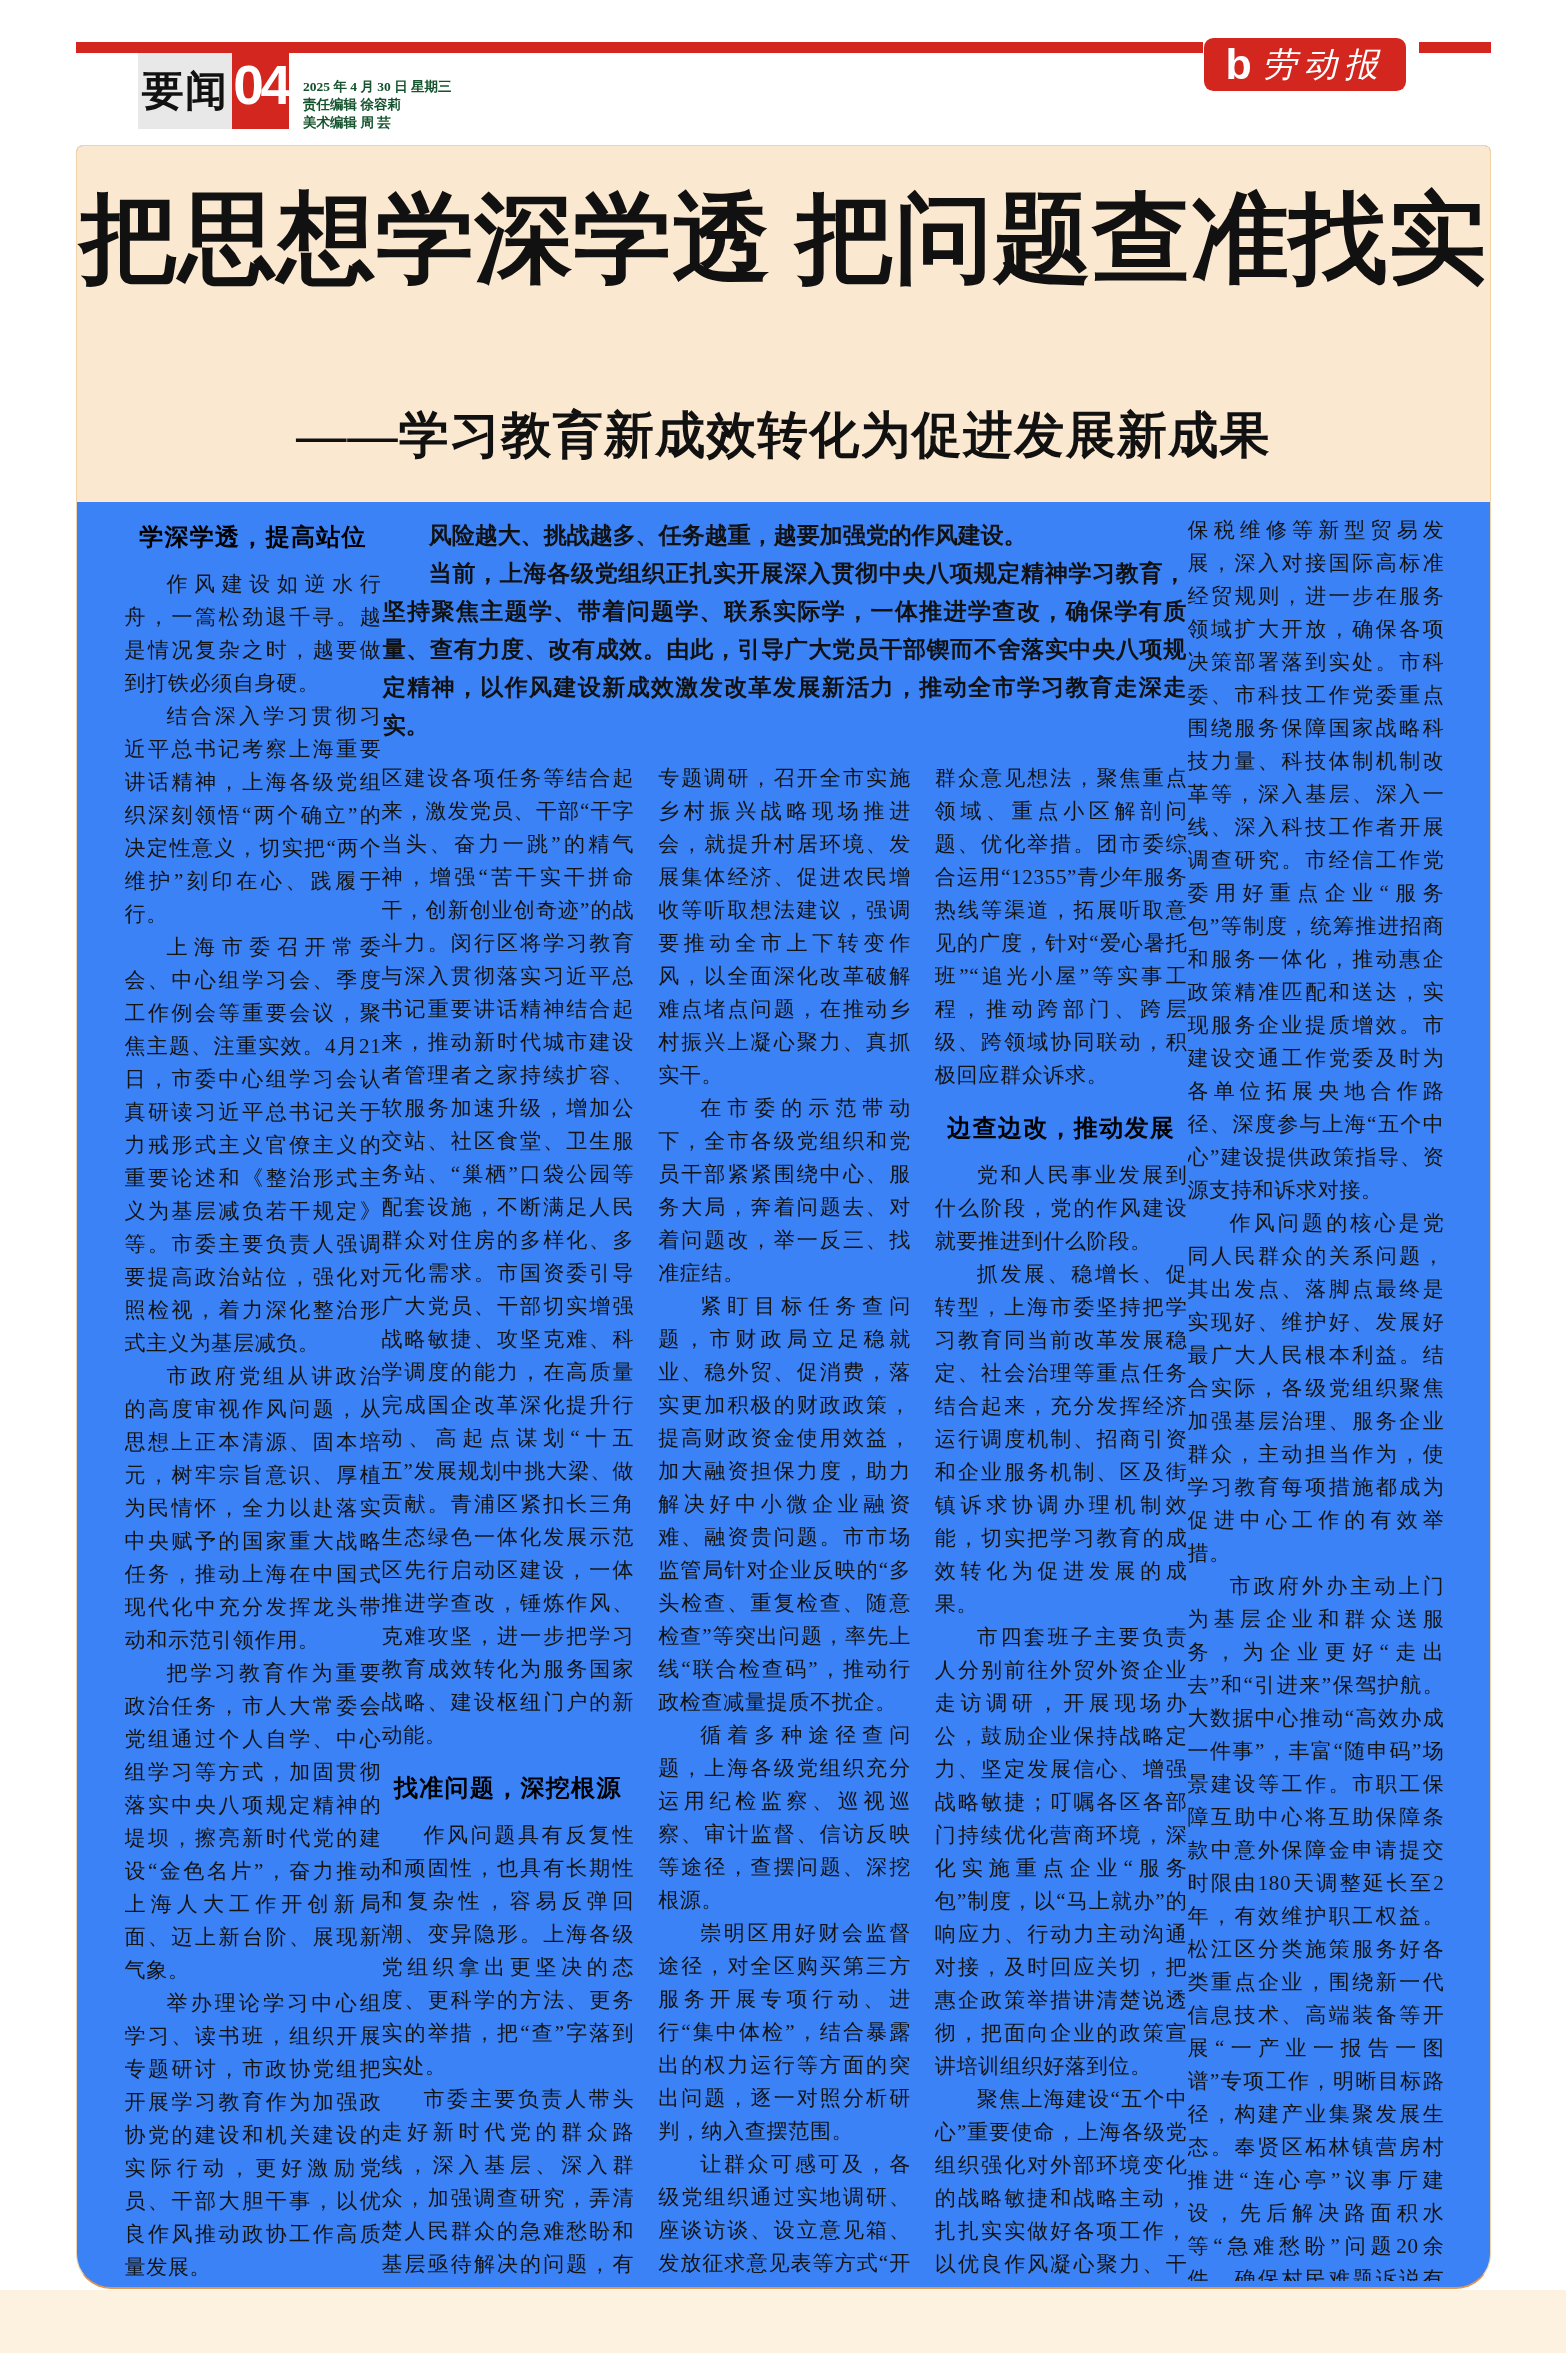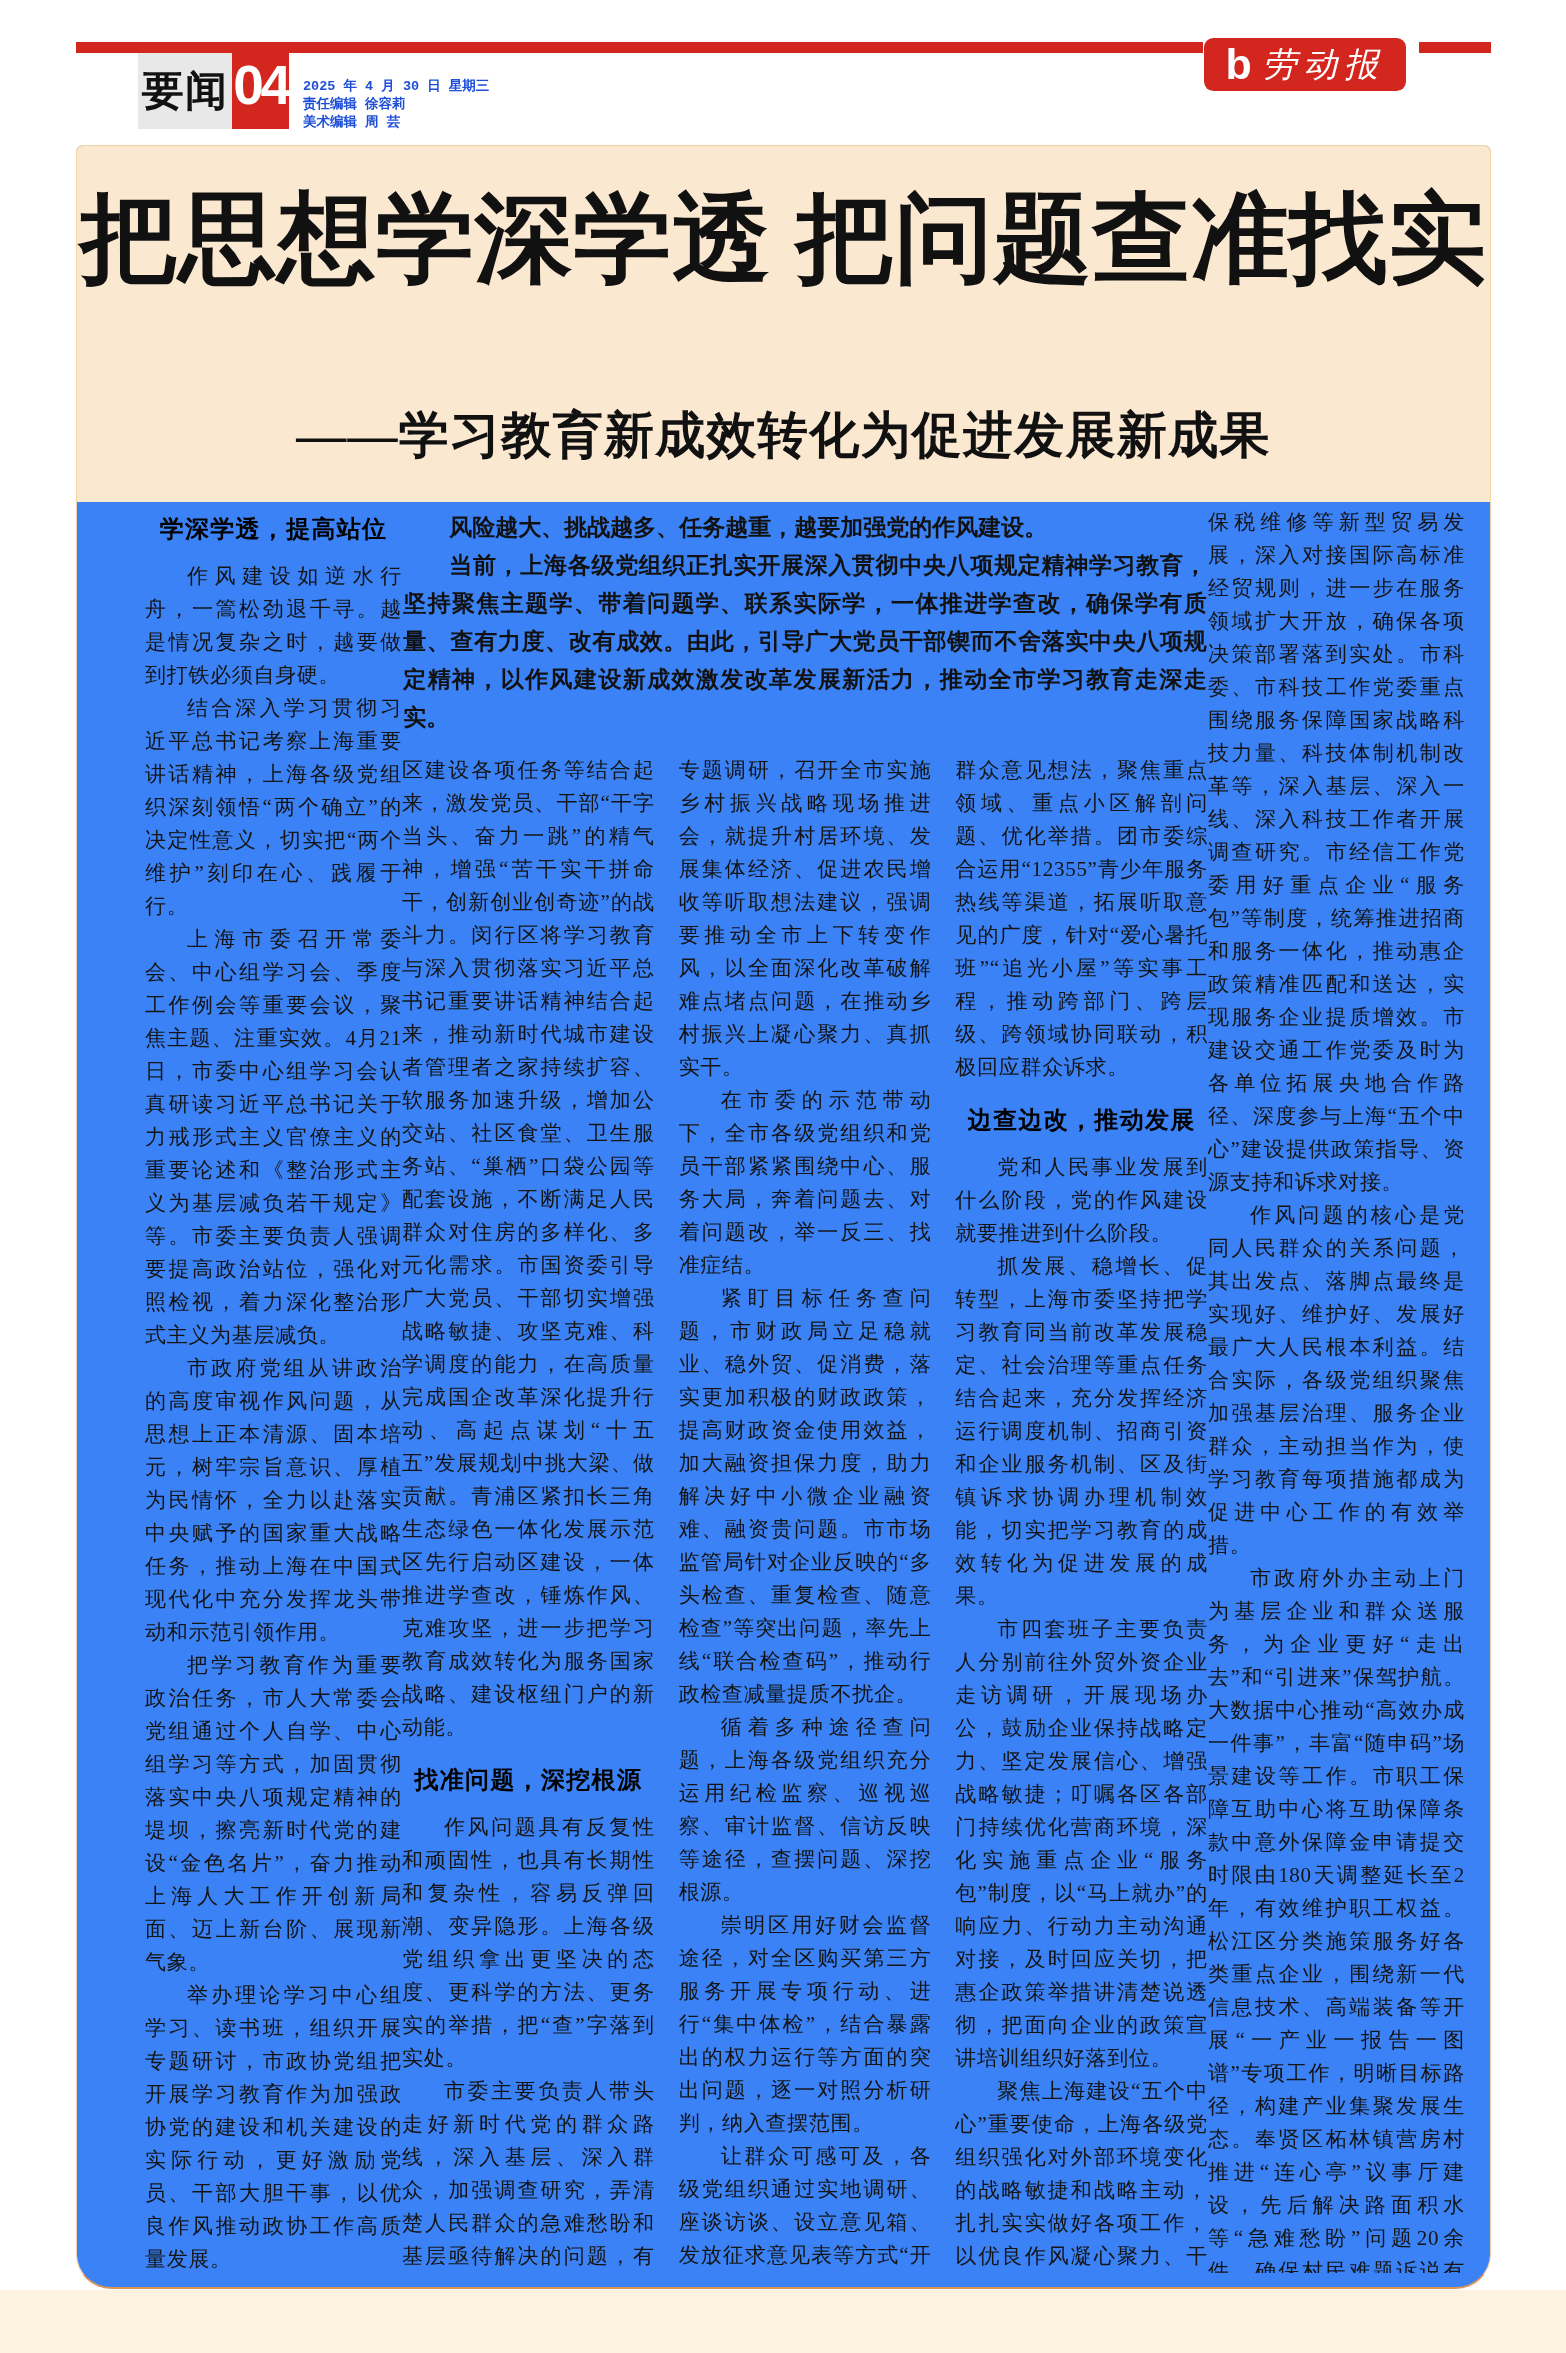--- a/index.html
+++ b/index.html
@@ -10,39 +10,39 @@
   .topbar{position:absolute;top:42px;height:10.8px;background:#d2261e;}
   .topbar.left{left:76px;width:1127px;}
   .topbar.right{left:1419px;width:72px;}
   .section-box{position:absolute;left:138px;top:53px;width:94px;height:76px;background:#e8e8e8;
                display:flex;align-items:center;justify-content:center;}
   .section-box span{font-size:42px;font-weight:bold;letter-spacing:1.3px;}
   .pagenum-box{position:absolute;left:232px;top:53px;width:57px;height:76px;background:#d2261e;
                display:flex;align-items:flex-start;justify-content:center;}
   .pagenum-box span{font-family:"Liberation Sans","DejaVu Sans",sans-serif;
                     font-size:55px;font-weight:900;color:#fff;letter-spacing:-3.4px;}
-  .dateblock{position:absolute;left:303px;top:78px;font-family:Liberation Mono, monospace;
-             font-size:13.5px;font-weight:bold;line-height:18px;color:#1d4ed8;}
+  .dateblock{position:absolute;left:303px;top:78px;font-family:Liberation Serif, serif;
+             font-size:13.5px;font-weight:bold;line-height:18px;color:#14532d;}
   .logo-box{position:absolute;left:1204px;top:38px;width:202px;height:53px;background:#d2261e;
             border-radius:9.4px;display:flex;align-items:center;justify-content:center;gap:10.8px;}
   .logo-b{font-family:"Liberation Sans","DejaVu Sans",sans-serif;font-size:43px;font-weight:900;color:#fff;}
   .logo-name{font-size:34px;color:#fff;font-weight:normal;font-style:italic;letter-spacing:6.7px;}
 
   
   .frame{position:absolute;left:76px;top:145px;width:1415px;height:2144px;box-sizing:border-box;
          background:#3b82f6;border:1.3px solid #f2d3a6;border-bottom:2.7px solid #e09550;
          border-radius:6.7px 6.7px 35px 35px;}
   .cream{position:absolute;left:0;top:0;width:100%;height:356px;background:#fbe8d1;border-radius:5.4px 5.4px 0 0;}
   .headline{position:relative;text-align:center;padding-top:37px;font-size:98px;line-height:1.15;
             font-weight:900;letter-spacing:0.7px;white-space:nowrap;}
   .subhead{position:relative;text-align:center;margin-top:106px;font-size:50px;font-weight:bold;letter-spacing:1.3px;}
 
   
-  .columns-region{position:absolute;left:27px;top:360px;width:1361px;height:1767px;
-                  display:flex;justify-content:flex-end;overflow:hidden;}
+  .columns-region{position:absolute;left:27px;top:368px;width:1361px;height:1767px;
+                  display:flex;justify-content:center;overflow:hidden;}
   .col{width:257px;overflow:hidden;}
   .mid-wrap{width:806px;display:flex;flex-direction:column;overflow:hidden;}
   .intro-block{margin:2.7px 1.3px 17.5px 1.3px;}
   .intro-p{font-size:23px;font-weight:bold;line-height:38px;text-align:justify;text-indent:2em;margin:0;}
   .mid-cols{display:flex;justify-content:space-between;flex:1;overflow:hidden;gap:24px;}
   .mid-col{width:257px;overflow:hidden;}
 
   .body-p{font-size:21px;line-height:33px;letter-spacing:0.7px;text-align:justify;
           text-indent:2em;margin:0;color:#141414;}
   .body-p.no-indent{text-indent:0;}

